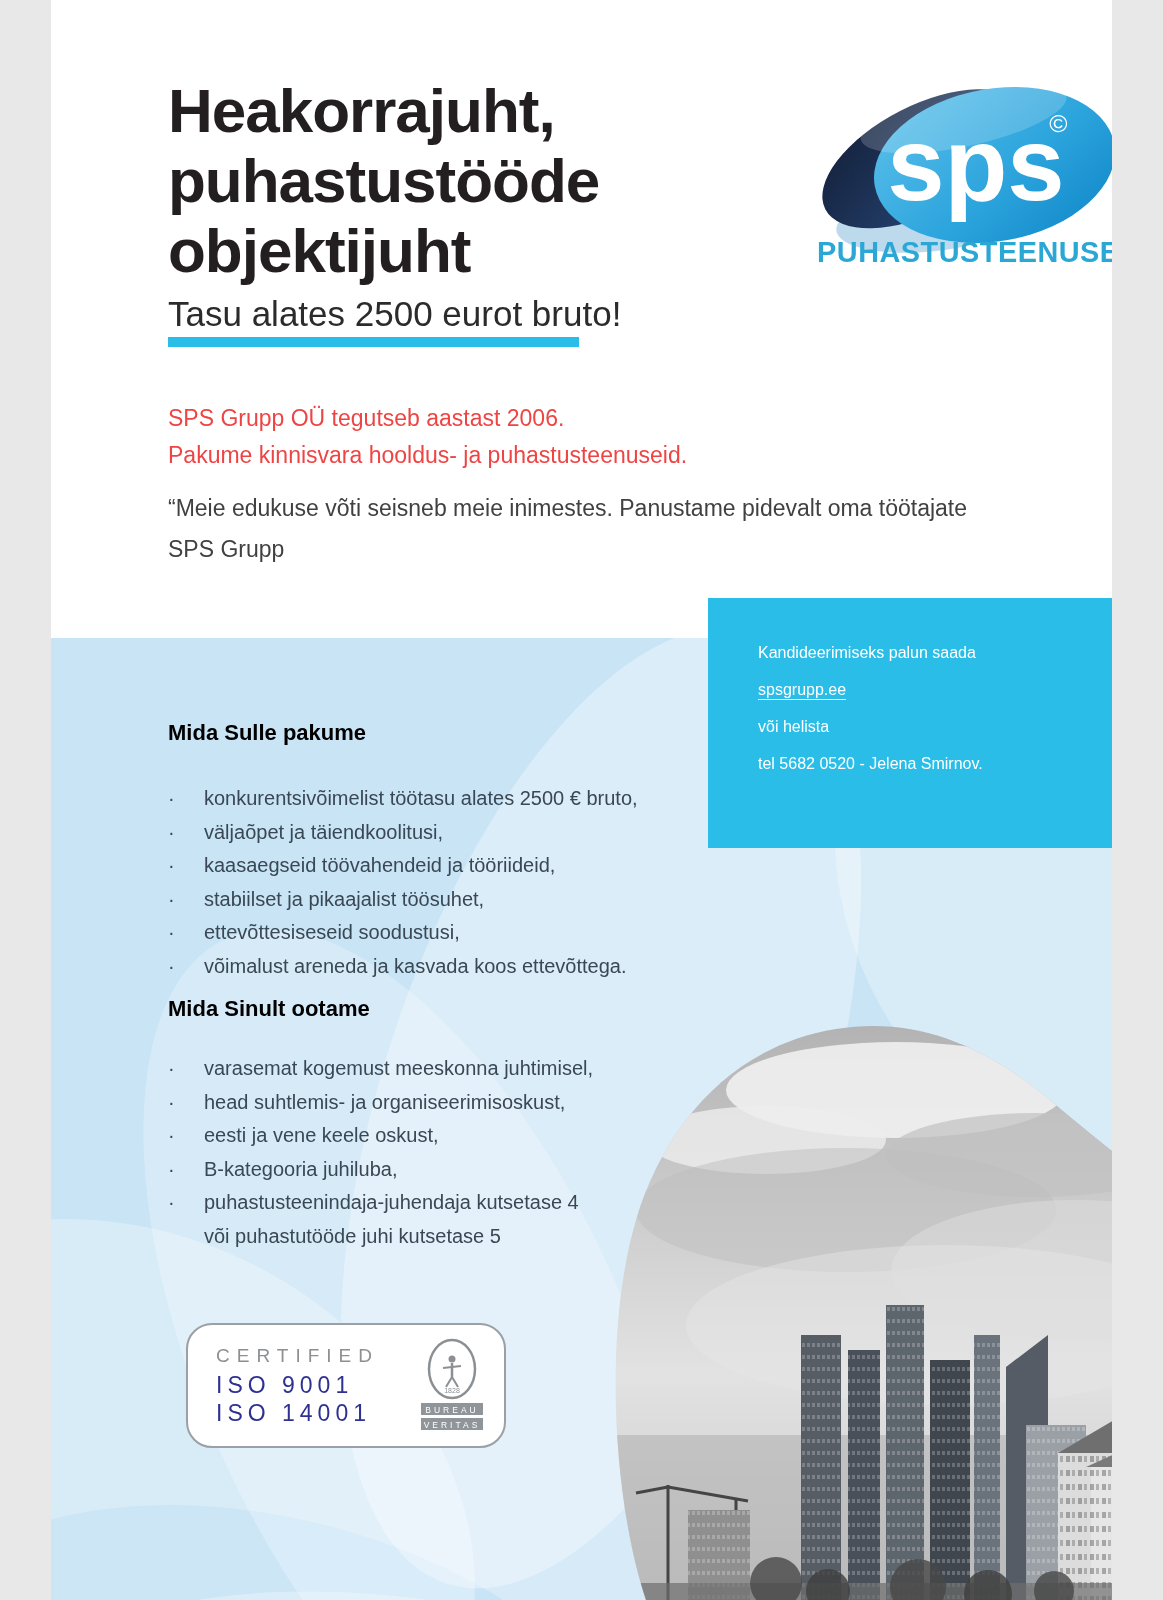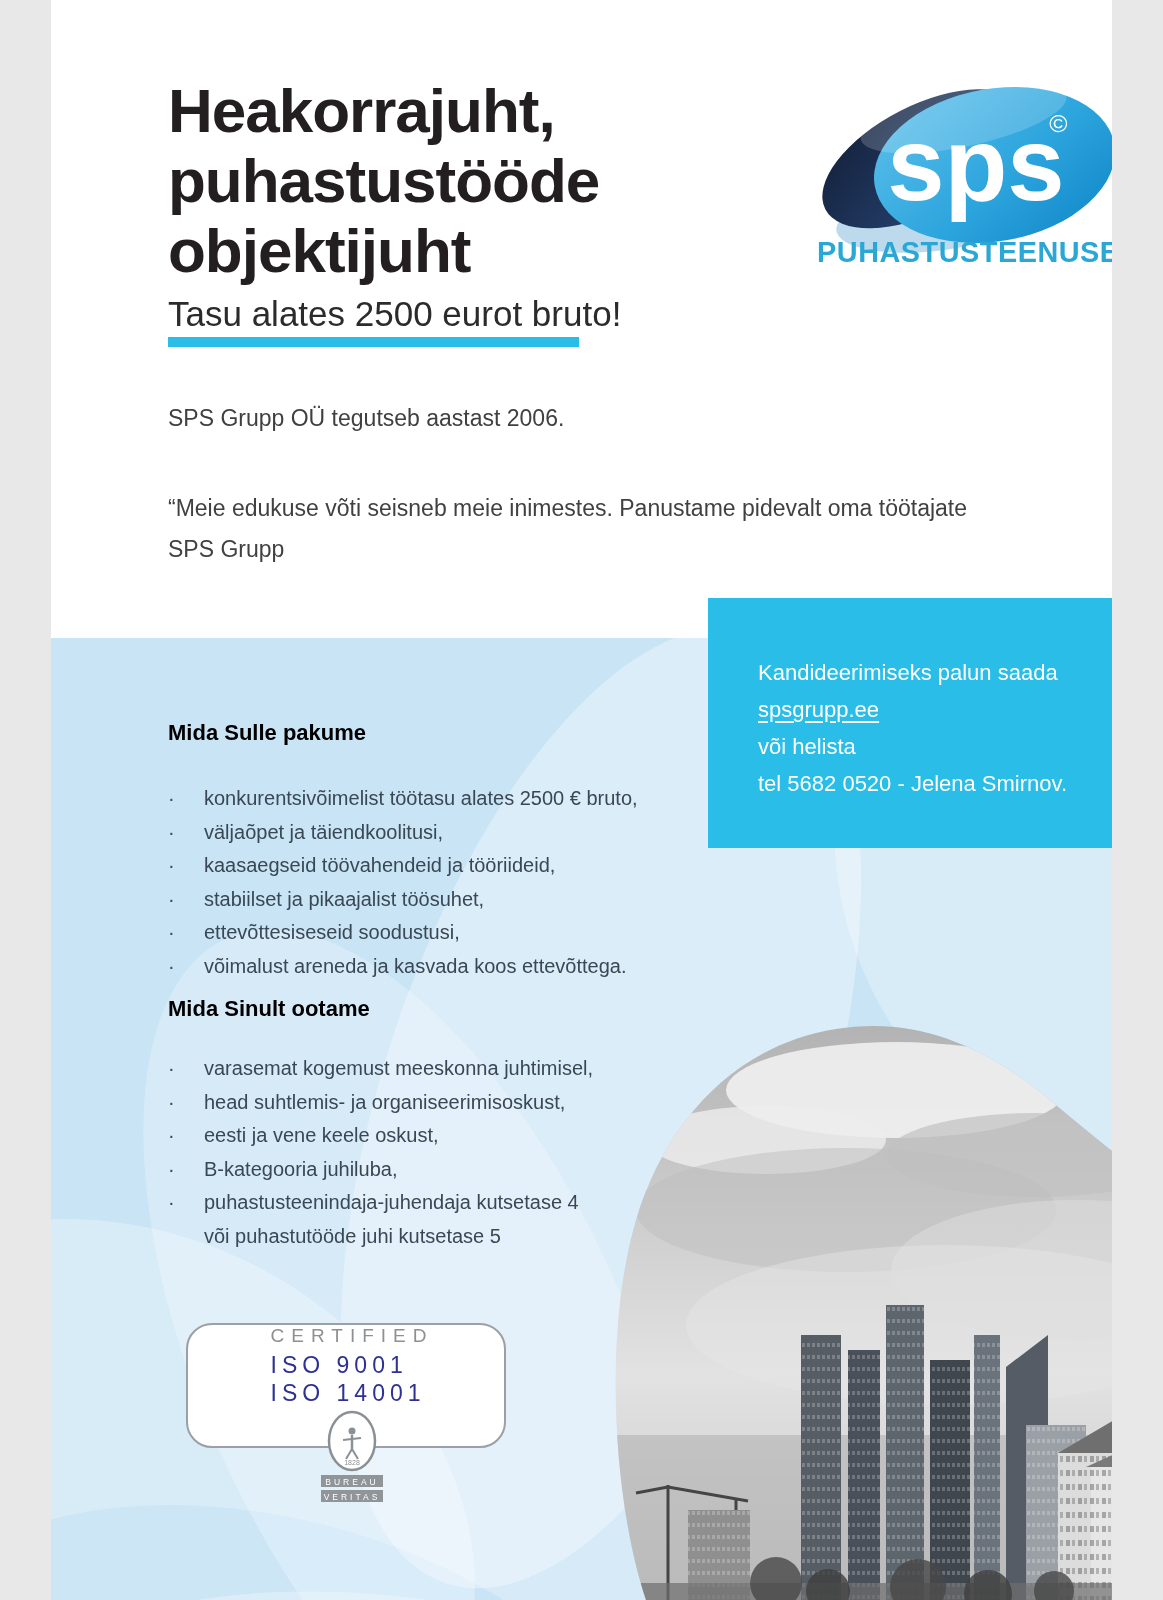--- a/index.html
+++ b/index.html
@@ -33,32 +33,32 @@
   }
   .subtitle-bar {
     position:absolute; left:117px; top:337px; width:411px; height:10px;
     background:#29bde8; z-index:4;
   }
   .logo-wrap { position:absolute; left:758px; top:64px; z-index:4; }
 
   
   .intro {
     position:absolute; left:117px; top:400px; z-index:4;
-    font-size:23px; line-height:37px; color:#404040;
+    font-size:23px; line-height:37px; color:#ef4444;
   }
   .quote {
     position:absolute; left:117px; top:488px; z-index:4;
     font-size:23px; line-height:41px; color:#414141; max-width:940px;
   }
 
   
   .contact-box {
     position:absolute; left:657px; top:598px; width:440px; height:250px;
-    background:#29bde8; z-index:5; padding:56px 44px 0 50px;
-    color:#ffffff; font-size:22px; line-height:37px;
+    background:#29bde8; z-index:5; padding:36px 44px 0 50px;
+    color:#ffffff; font-size:16px; line-height:37px;
   }
   .contact-box a { color:#ffffff; text-decoration:underline; text-underline-offset:4px; }
 
   
   .section-heading {
     position:absolute; left:117px; z-index:4;
     font-size:22px; font-weight:bold; color:#000000;
   }
   .h-offer  { top:720px; }
   .h-expect { top:996px; }
@@ -66,21 +66,21 @@
   .l-offer  { top:782px; }
   .l-expect { top:1052px; }
   .bullets li { display:flex; font-size:20px; line-height:33.5px; color:#3a4754; }
   .bullets .dot { width:36px; flex:0 0 36px; color:#3a4754; }
   .bullets li.cont .dot { visibility:hidden; }
 
   
   .iso-badge {
     position:absolute; left:135px; top:1323px; width:320px; height:125px;
     background:#ffffff; border:2px solid #9aa0a5; border-radius:26px;
-    z-index:6; display:flex; align-items:center; padding:0 16px 0 28px;flex-direction:column;
+    z-index:6; display:flex; align-items:center; padding:0 16px 0 28px;
   }
   .iso-text { flex:1; }
   .iso-certified { font-size:19px; letter-spacing:7px; color:#8d9093; margin-bottom:4px; }
   .iso-row { font-size:23px; font-weight:normal; letter-spacing:5px; color:#2e3192; line-height:28px; }
   .seal { flex:0 0 72px; }
 
   
   .photo { position:absolute; left:545px; top:1005px; z-index:3; }
 </style>
 </head>
@@ -123,20 +123,21 @@
       <ellipse cx="180" cy="98" rx="118" ry="74" fill="url(#blueG)" transform="rotate(-10 180 98)"></ellipse>
       <ellipse cx="150" cy="52" rx="102" ry="28" fill="#ffffff" opacity="0.18" transform="rotate(-12 150 52)"></ellipse>
       <text x="162" y="132" text-anchor="middle" font-family="Liberation Sans, sans-serif" font-weight="bold" font-size="100" fill="#ffffff">sps</text>
       <text x="242" y="66" text-anchor="middle" font-family="Liberation Sans, sans-serif" font-size="24" fill="#ffffff">©</text>
       <text x="165" y="192" text-anchor="middle" font-family="Liberation Sans, sans-serif" font-weight="bold" font-size="28" letter-spacing="0.5" fill="#2aa7d4">PUHASTUSTEENUSED</text>
     </svg>
   </div>
 
   <div class="intro">
     <div>SPS Grupp OÜ tegutseb aastast 2006.</div>
+    <div>Pakume kinnisvara hooldus- ja puhastusteenuseid.</div>
   </div>
   <div class="quote">
     <div>“Meie edukuse võti seisneb meie inimestes. Panustame pidevalt oma töötajate</div>
     <div>SPS Grupp</div>
   </div>
 
   <div class="contact-box">
     <div><span>Kandideerimiseks palun saada</span></div>
     <div><a href="#">spsgrupp.ee</a></div>
     <div>või helista</div>

